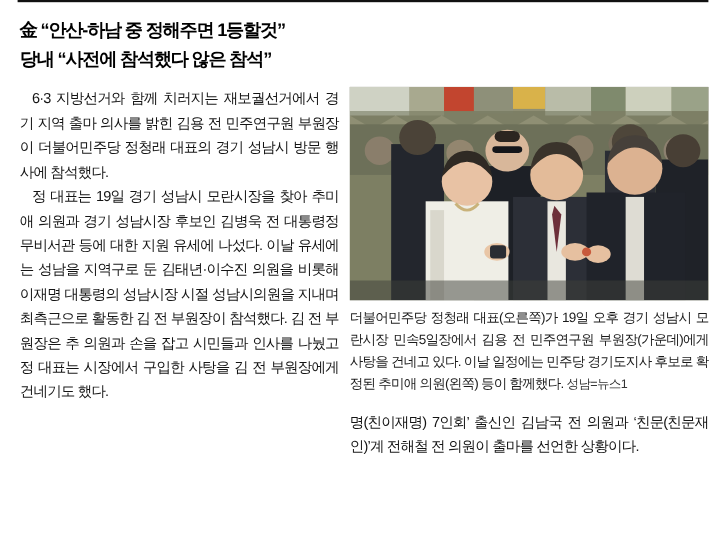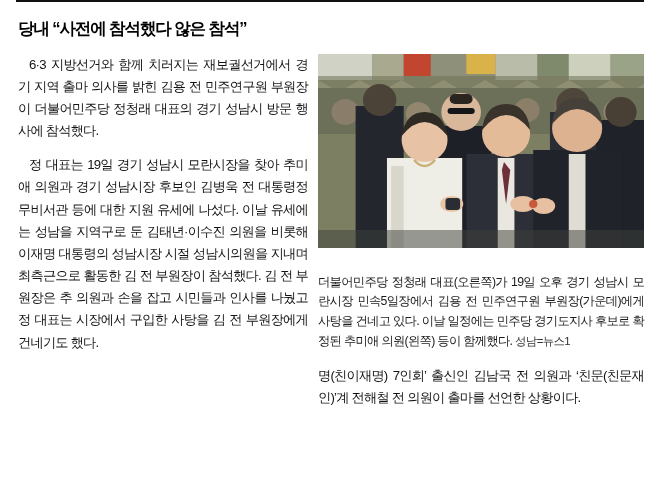--- a/index.html
+++ b/index.html
@@ -68,38 +68,38 @@
   .article p {
     margin: 0 0 0 0;
     font-size: 13.2px;
     line-height: 1.68;
     letter-spacing: -0.75px;
     text-align: justify;
     color: #141414;
     text-indent: 11px;
   }
   .article p + p {
-    margin-top: 12px;
+    margin-top: 0;
   }
   
   .photo {
     position: relative;
     width: 100%;
     height: 194px;
     overflow: hidden;
     background: #6b6f58;
     border: 0;
   }
   .photo svg {
     display: block;
     width: 100%;
     height: 100%;
   }
   .caption {
-    margin-top: 25px;
+    margin-top: 7px;
     font-size: 12.3px;
     line-height: 1.62;
     letter-spacing: -0.7px;
     color: #1a1a1a;
     text-align: justify;
   }
   .caption .credit {
     color: #333333;
     font-size: 11.4px;
     letter-spacing: -0.6px;
@@ -114,20 +114,21 @@
   }
 </style>
 </head>
 <body>
 
 <div class="page">
 
   <div class="rule"></div>
 
   <div class="subheads">
+    <div class="subhead">金 “안산-하남 중 정해주면 1등할것”</div>
     <div class="subhead">당내 “사전에 참석했다 않은 참석”</div>
   </div>
 
   <div class="body-wrap">
 
     <div class="col-left article">
       <p>6·3 지방선거와 함께 치러지는 재보궐선거에서 경기 지역 출마 의사를 밝힌 김용 전 민주연구원 부원장이 더불어민주당 정청래 대표의 경기 성남시 방문 행사에 참석했다.</p>
       <p>정 대표는 19일 경기 성남시 모란시장을 찾아 추미애 의원과 경기 성남시장 후보인 김병욱 전 대통령정무비서관 등에 대한 지원 유세에 나섰다. 이날 유세에는 성남을 지역구로 둔 김태년·이수진 의원을 비롯해 이재명 대통령의 성남시장 시절 성남시의원을 지내며 최측근으로 활동한 김 전 부원장이 참석했다. 김 전 부원장은 추 의원과 손을 잡고 시민들과 인사를 나눴고 정 대표는 시장에서 구입한 사탕을 김 전 부원장에게 건네기도 했다.</p>
     </div>
 

